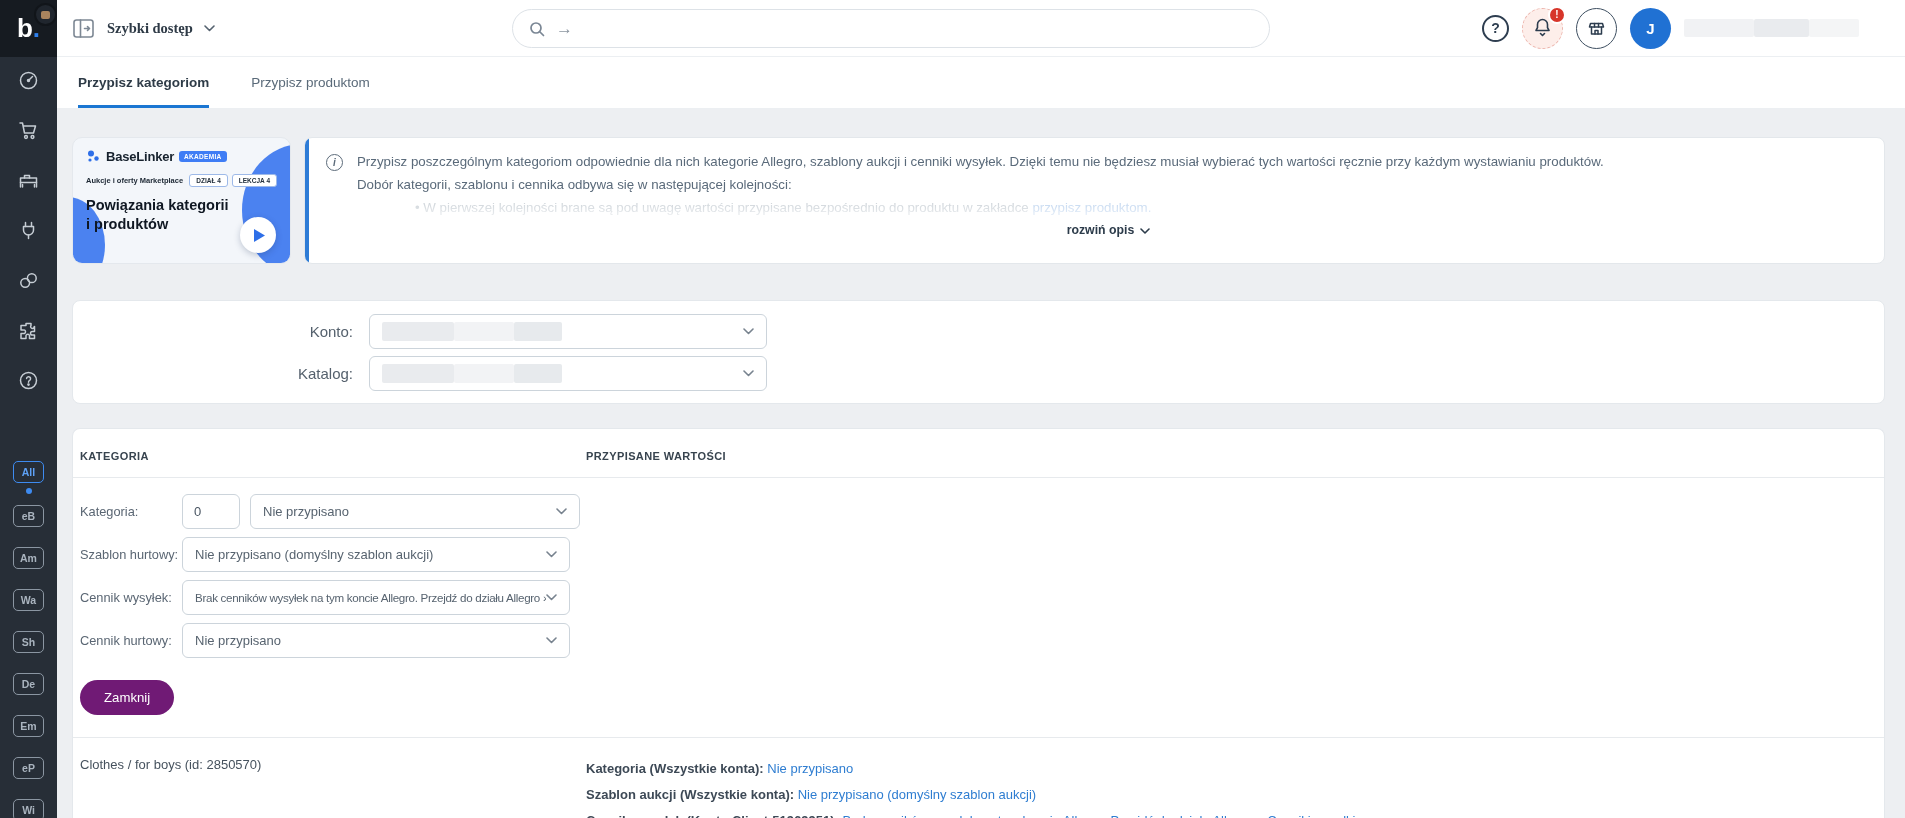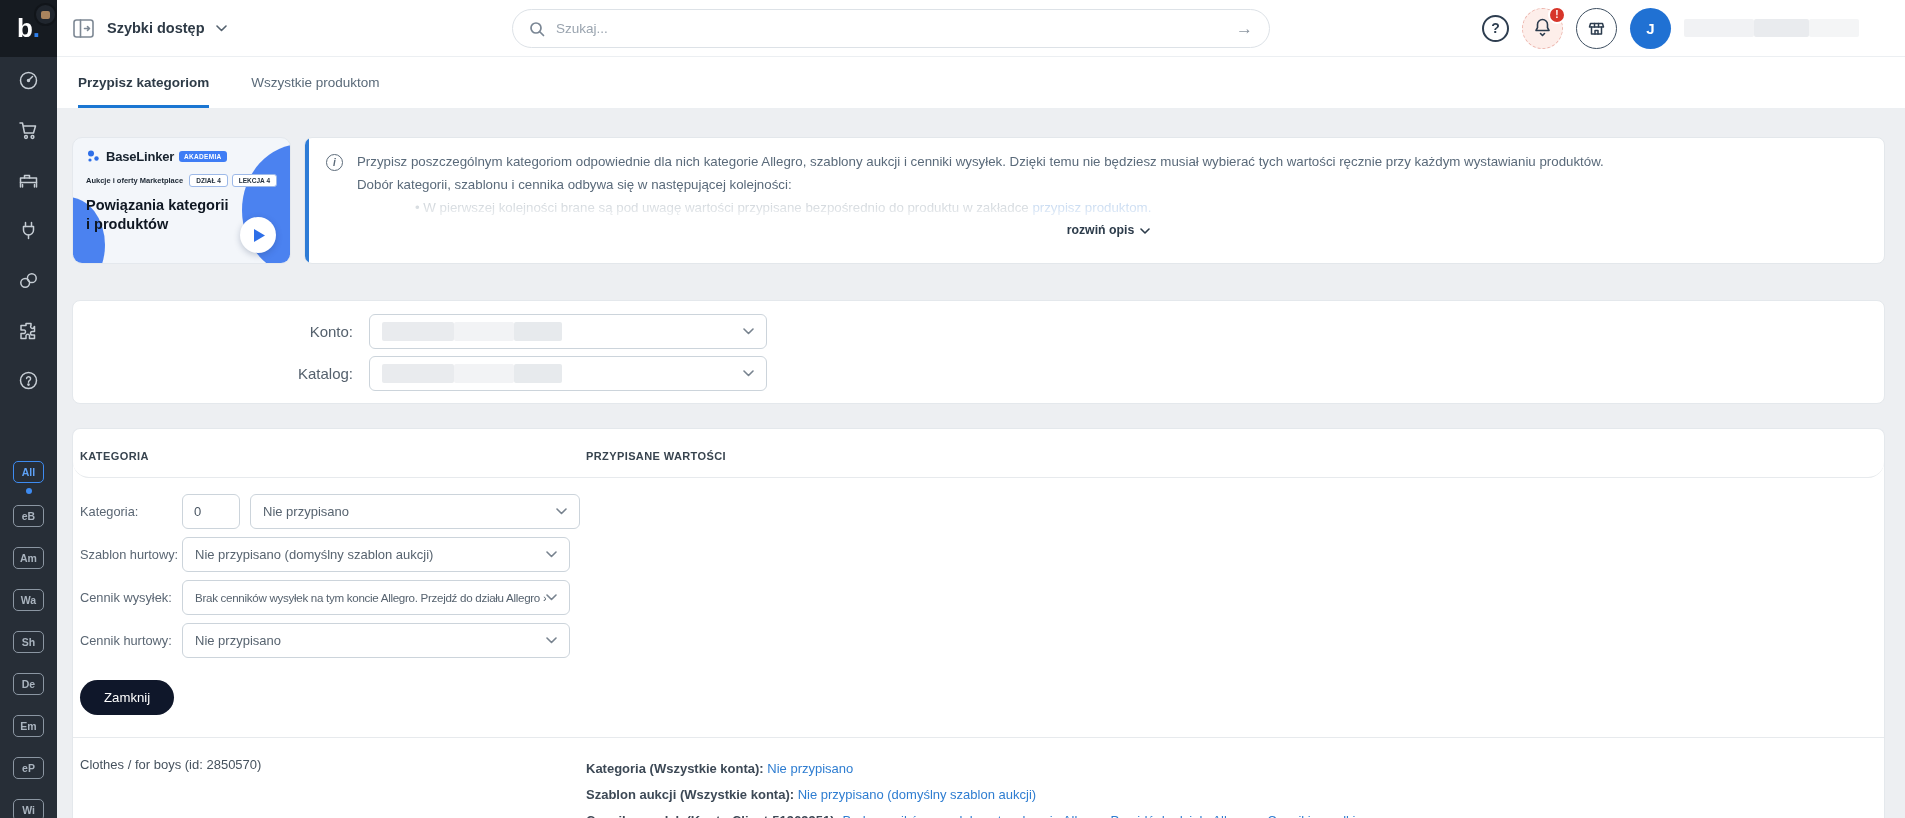--- a/index.html
+++ b/index.html
@@ -23,21 +23,21 @@
   .nav .nico svg { width:21px; height:21px; stroke:#c6cdd4; fill:none; stroke-width:1.5; stroke-linecap:round; stroke-linejoin:round; }
   .mks { position:absolute; top:461px; left:0; width:57px; display:flex; flex-direction:column; align-items:center; }
   .mk { width:31px; height:22px; border:1.5px solid #8b96a2; border-radius:5px; color:#aab4bf;
         font-size:10.5px; font-weight:bold; display:flex; align-items:center; justify-content:center;
         margin-bottom:20px; cursor:pointer; background:transparent; }
   .mk.active { border-color:#3e8bf0; color:#5ea1f5; margin-bottom:5px; }
   .mk-dot { width:6px; height:6px; border-radius:50%; background:#3e8bf0; margin-bottom:11px; }
 
   
   .topbar { position:absolute; left:57px; top:0; right:0; height:57px; background:#fff; border-bottom:1px solid #eceff2; z-index:4; }
-  .quick { position:absolute; left:14px; top:0; height:100%; display:flex; align-items:center; gap:11px; cursor:pointer; }
+  .quick { position:absolute; left:14px; top:0; height:100%; display:flex; align-items:center; gap:11px; cursor:pointer;font-family:Liberation Serif, serif; }
   .panel-ico svg { width:25px; height:25px; stroke:#7d8894; fill:none; stroke-width:1.6; stroke-linecap:round; stroke-linejoin:round; }
   .quick-label { font-size:14.5px; font-weight:600; color:#2e3a46; }
   .chev svg { width:11px; height:7px; stroke:#55626f; fill:none; stroke-width:1.6; stroke-linecap:round; stroke-linejoin:round; }
   .search { position:absolute; left:455px; top:9px; width:758px; height:39px; border:1px solid #dde2e7;
             border-radius:20px; background:#fff; display:flex; align-items:center; padding:0 16px; gap:11px; }
   .search svg.mag { width:16px; height:16px; stroke:#7a8694; fill:none; stroke-width:1.7; stroke-linecap:round; }
   .search input { border:none; outline:none; flex:1; font-size:13.5px; color:#3a4653; font-family:inherit; background:transparent; }
   .search input::placeholder { color:#9aa4af; }
   .search .go { color:#8b95a0; font-size:17px; cursor:pointer; line-height:1; }
   .hdr-right { position:absolute; right:46px; top:0; height:100%; display:flex; align-items:center; gap:13px; }
@@ -113,36 +113,36 @@
   .f-select { width:398px; }
   .dd .chev2 { width:11px; height:7px; stroke:#78838f; fill:none; stroke-width:1.6; stroke-linecap:round; stroke-linejoin:round; flex-shrink:0; }
   .redacted { display:flex; align-items:center; }
   .redacted i { display:block; height:19px; border-radius:2px; }
   .redacted i:nth-child(1){ width:72px; background:#e9ebee; }
   .redacted i:nth-child(2){ width:60px; background:#f2f3f5; }
   .redacted i:nth-child(3){ width:48px; background:#e7eaed; }
 
   
   .table-card { margin-top:24px; background:#fff; border:1px solid #e4e8ec; border-radius:8px 8px 0 0; border-bottom:none; }
-  .t-head { display:flex; padding:17px 20px 13px 7px; border-bottom:1px solid #e7eaed;border-radius:16px; }
+  .t-head { display:flex; padding:17px 20px 13px 7px; border-bottom:1px solid #e7eaed; }
   .t-head .c1 { width:506px; }
   .th-txt { font-size:11px; font-weight:bold; color:#38444f; letter-spacing:.4px; }
   .t-row { display:flex; padding:16px 20px 22px 7px; }
   .t-row.bordered { border-bottom:1px solid #e7eaed; }
   .row-name { width:506px; font-size:13px; color:#46525e; padding-top:3px; }
   .form { display:flex; flex-direction:column; gap:8px; }
   .form-row { display:flex; align-items:center; }
   .form-label { width:102px; font-size:12.8px; color:#5a6673; flex-shrink:0; }
   .mini-input { width:58px; height:35px; border:1px solid #ccd4db; border-radius:6px; padding:0 11px; font-size:13px;
                 color:#4a5663; display:flex; align-items:center; margin-right:10px; background:#fff; }
   .dd span.val { font-size:13px; color:#57636f; white-space:nowrap; overflow:hidden; }
   .dd.tight span.val { font-size:11.6px; letter-spacing:-0.3px; }
   .k-select { width:330px; }
   .w-select { width:388px; }
-  .btn-close { margin-top:14px; width:fit-content; background:#0f172a; color:#fff; border:none; border-radius:18px;
+  .btn-close { margin-top:14px; width:fit-content; background:#701a75; color:#fff; border:none; border-radius:18px;
                padding:10px 24px; font-size:13.2px; font-weight:500; font-family:inherit; cursor:pointer; }
   .r2-lines { font-size:13px; line-height:26px; padding-top:2px; }
   .r2-lines .lbl { font-weight:bold; color:#3d4956; }
   .r2-lines .val { color:#2e7dd1; cursor:pointer; }
 </style>
 </head>
 <body>
 
 <div class="sidebar">
   <div class="logo-box">
@@ -229,21 +229,20 @@
       <svg viewBox="0 0 11 7">
           <path d="M1 1l4.5 4.5L10 1"></path>
         </svg>
     </span>
   </div>
   <div class="search">
     <svg class="mag" viewBox="0 0 16 16">
         <circle cx="7" cy="7" r="5"></circle>
         <path d="M11 11l3.5 3.5"></path>
       </svg>
-    <input type="text" placeholder="Szukaj..." style="">
     <span class="go">→</span>
   </div>
   <div class="hdr-right">
     <div class="help-c">
         <span>?</span>
       </div>
     <div class="bell-wrap">
       <svg viewBox="0 0 21 22">
         <path d="M10.5 2.5a5 5 0 0 0-5 5v3.2L4 13.5h13l-1.5-2.8V7.5a5 5 0 0 0-5-5z"></path>
         <path d="M8.5 16.5l2 2 2-2"></path>
@@ -264,21 +263,21 @@
     <div class="uname">
         <i></i>
         <i></i>
         <i></i>
       </div>
   </div>
 </div>
 
 <div class="tabbar">
   <div class="tab active">Przypisz kategoriom</div>
-  <div class="tab">Wszystkie produktom</div>
+  <div class="tab">Przypisz produktom</div>
 </div>
 
 <div class="content">
 
   <div class="banner-row">
 
     <div class="video-card">
       <div class="blob1"></div>
       <div class="blob2"></div>
       <div class="vc-inner">

